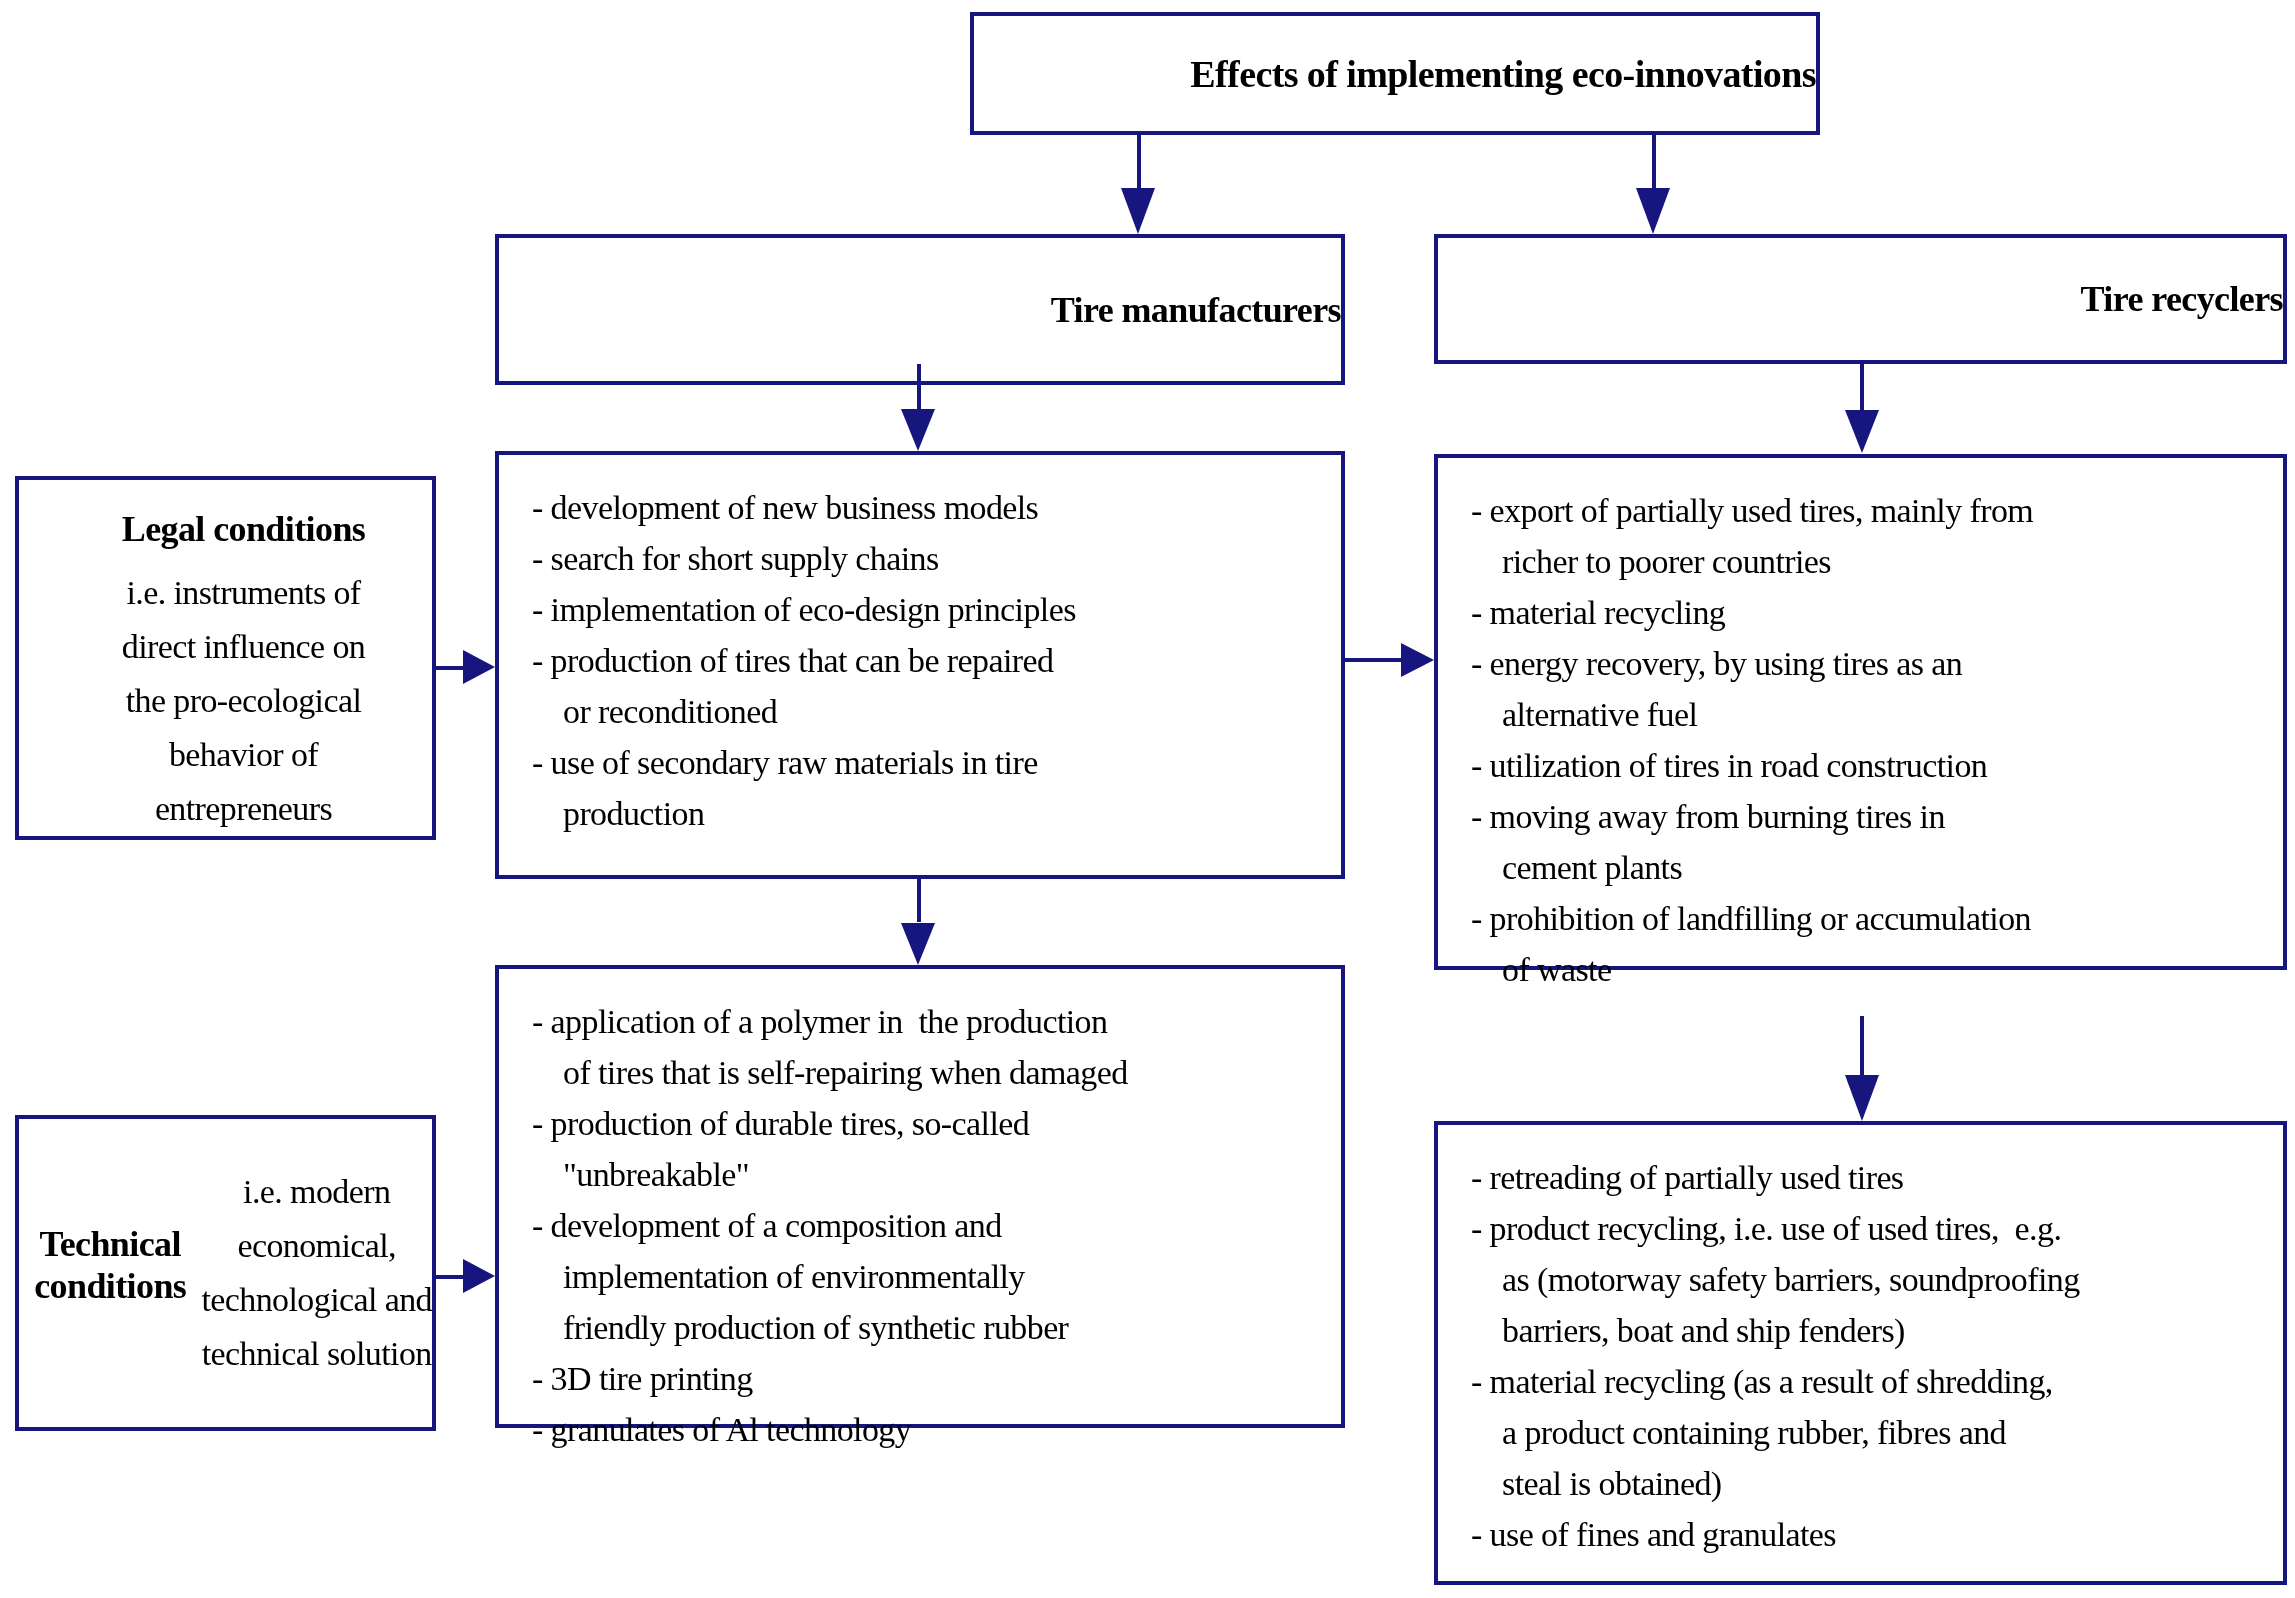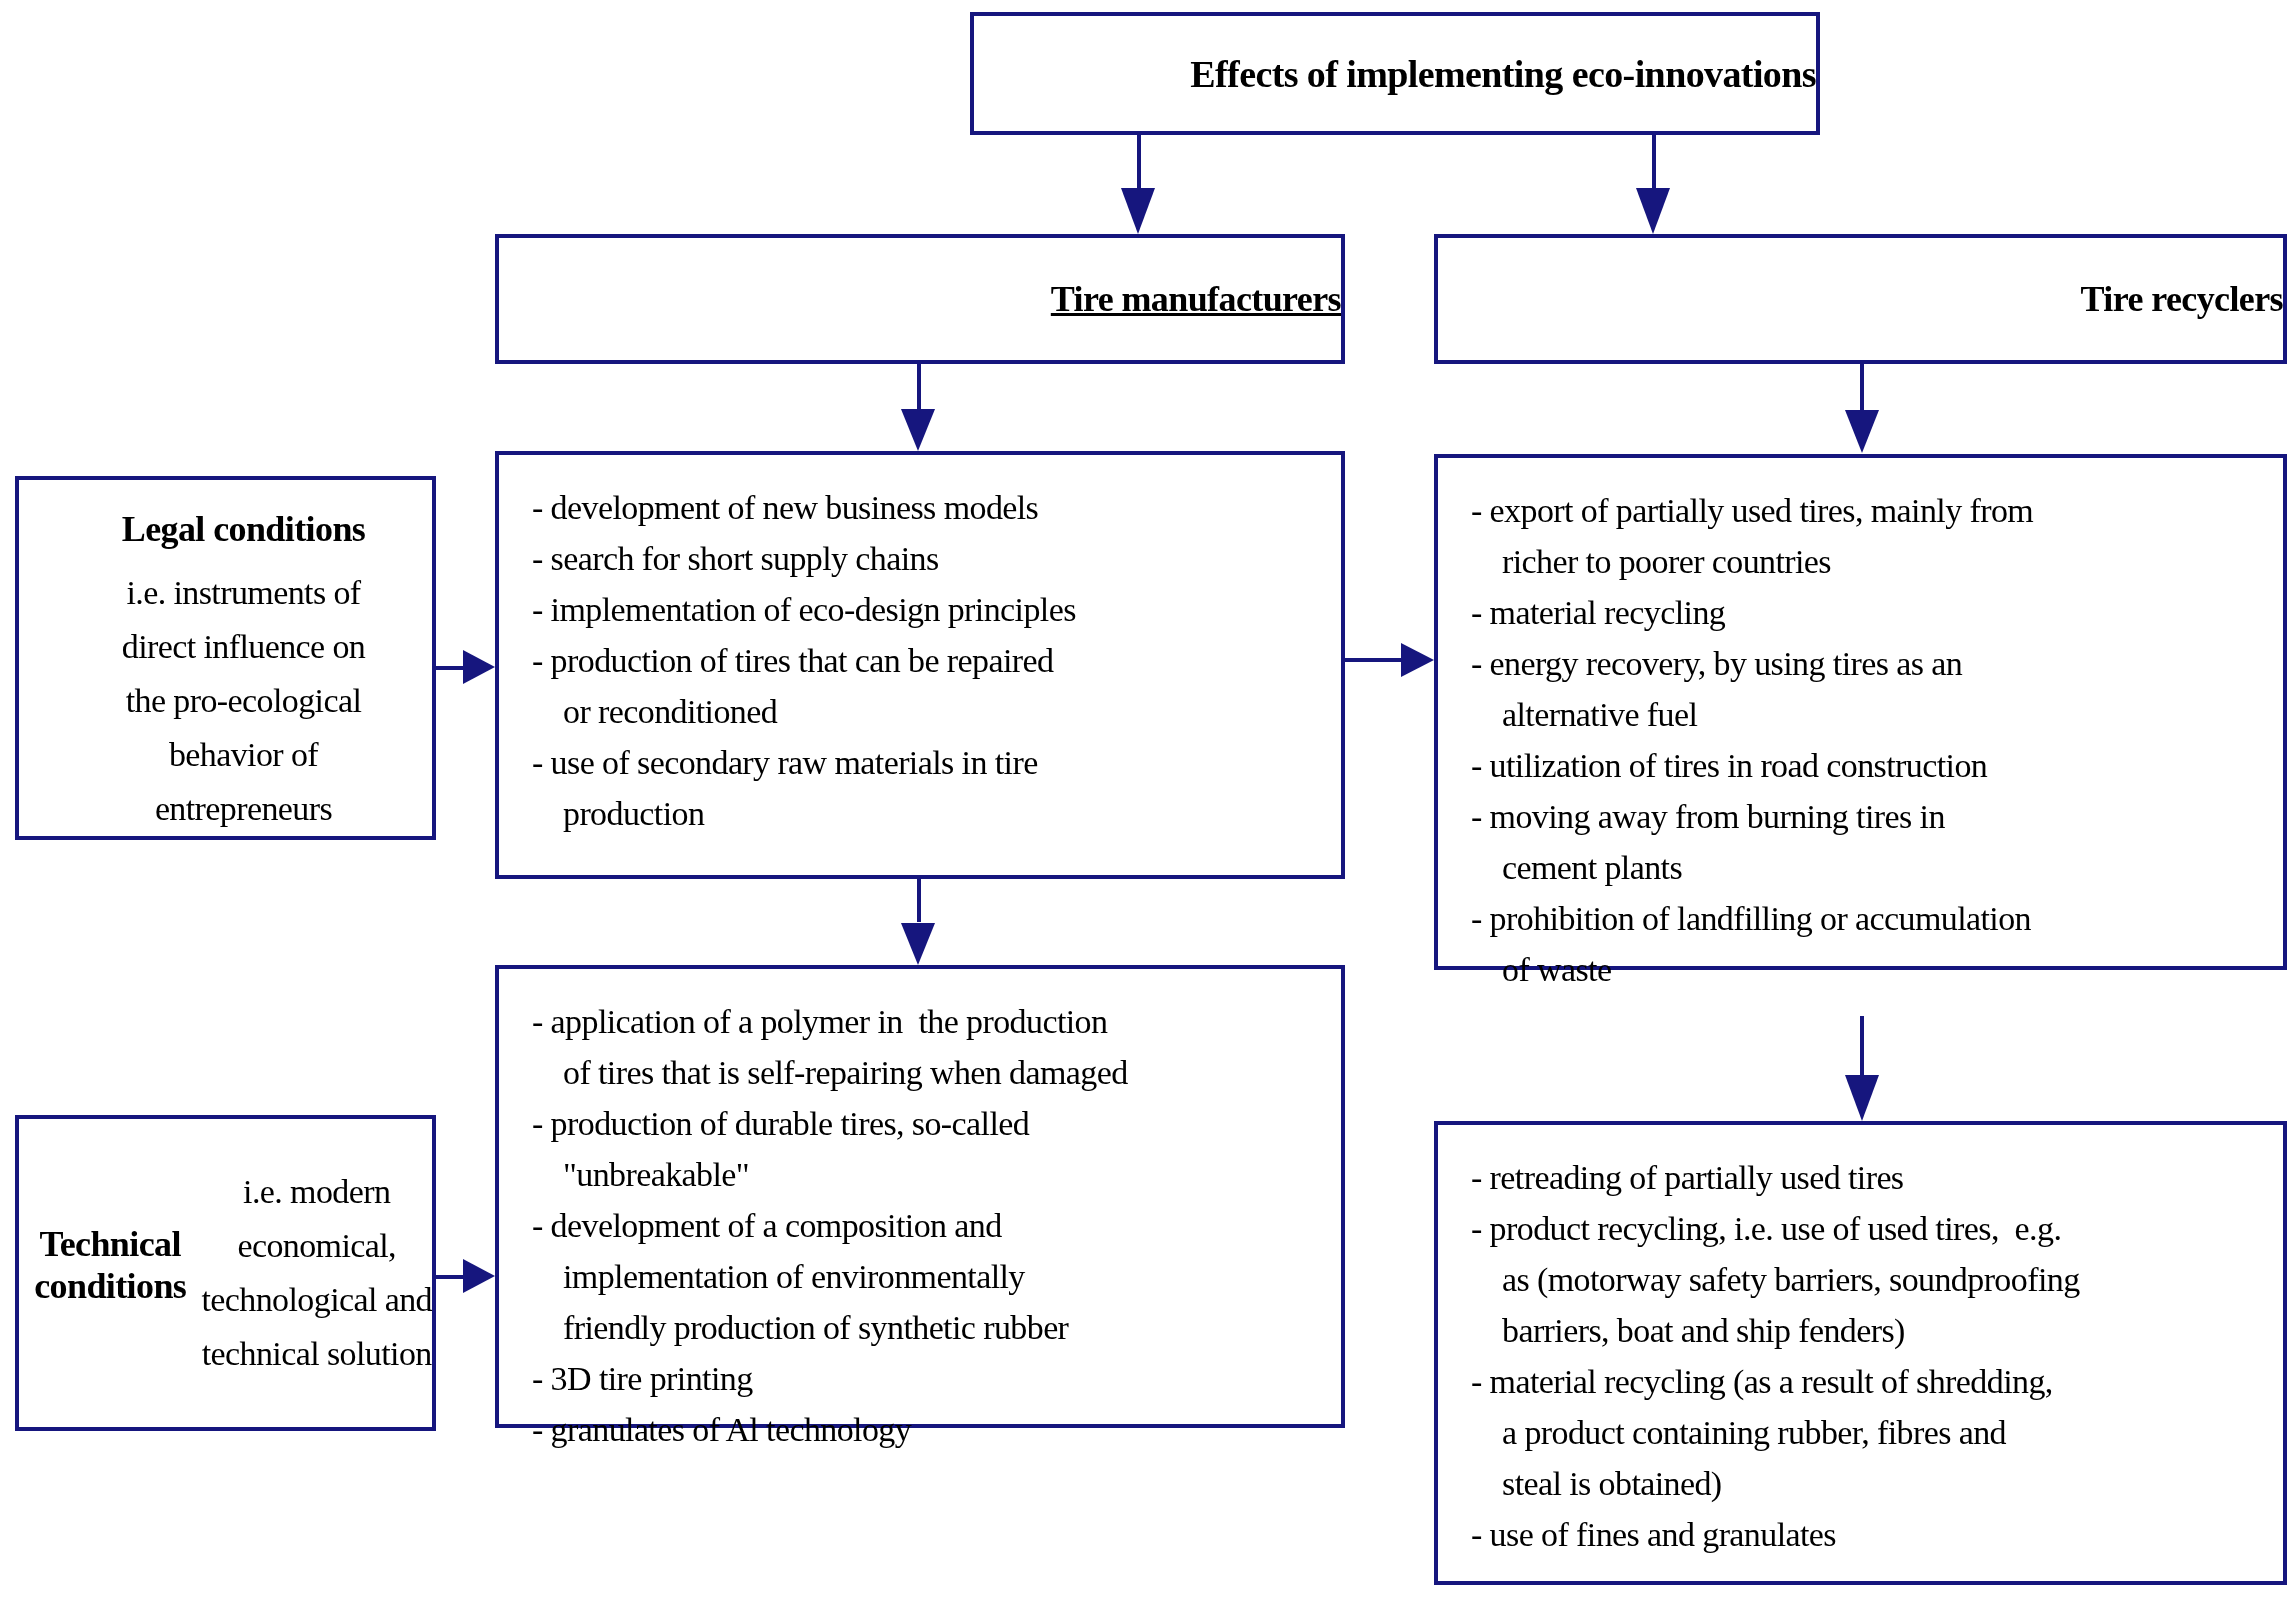--- a/index.html
+++ b/index.html
@@ -7,21 +7,21 @@
        font-family:"Liberation Serif","DejaVu Serif",serif;color:#000000;}
   .canvas{position:absolute;left:0;top:0;width:2295px;height:1598px;background:#ffffff;}
 
   
   .box{position:absolute;box-sizing:border-box;border:4px solid #16167e;background:#ffffff;}
   .center-box{display:flex;align-items:center;justify-content:flex-end;text-align:center;}
   .head-label{font-weight:bold;font-size:36px;letter-spacing:-0.6px;}
   .title-label{font-weight:bold;font-size:38px;letter-spacing:-0.6px;}
 
   #title-box{left:970px;top:12.4px;width:850px;height:123px;}
-  #tm-box{left:495px;top:234px;width:850px;height:130px;text-decoration:underline;}
+  #tm-box{left:495px;top:234px;width:850px;height:151px;}
   #tr-box{left:1434px;top:234px;width:853px;height:130px;}
 
   #legal-box{left:15px;top:476px;width:421px;height:364px;flex-direction:column;padding-left:36px;}
   #tech-box{left:15px;top:1115px;width:421px;height:316px;flex-direction:row;}
   .cond-title{font-weight:bold;font-size:36px;letter-spacing:-0.6px;margin-bottom:16px;}
   .cond-body{font-size:34px;line-height:54px;white-space:pre;text-align:center;letter-spacing:-0.6px;}
 
   #tme-box{left:495px;top:451px;width:850px;height:428px;}
   #tre-box{left:1434px;top:454px;width:853px;height:516px;}
   #tme2-box{left:495px;top:965px;width:850px;height:463px;}

